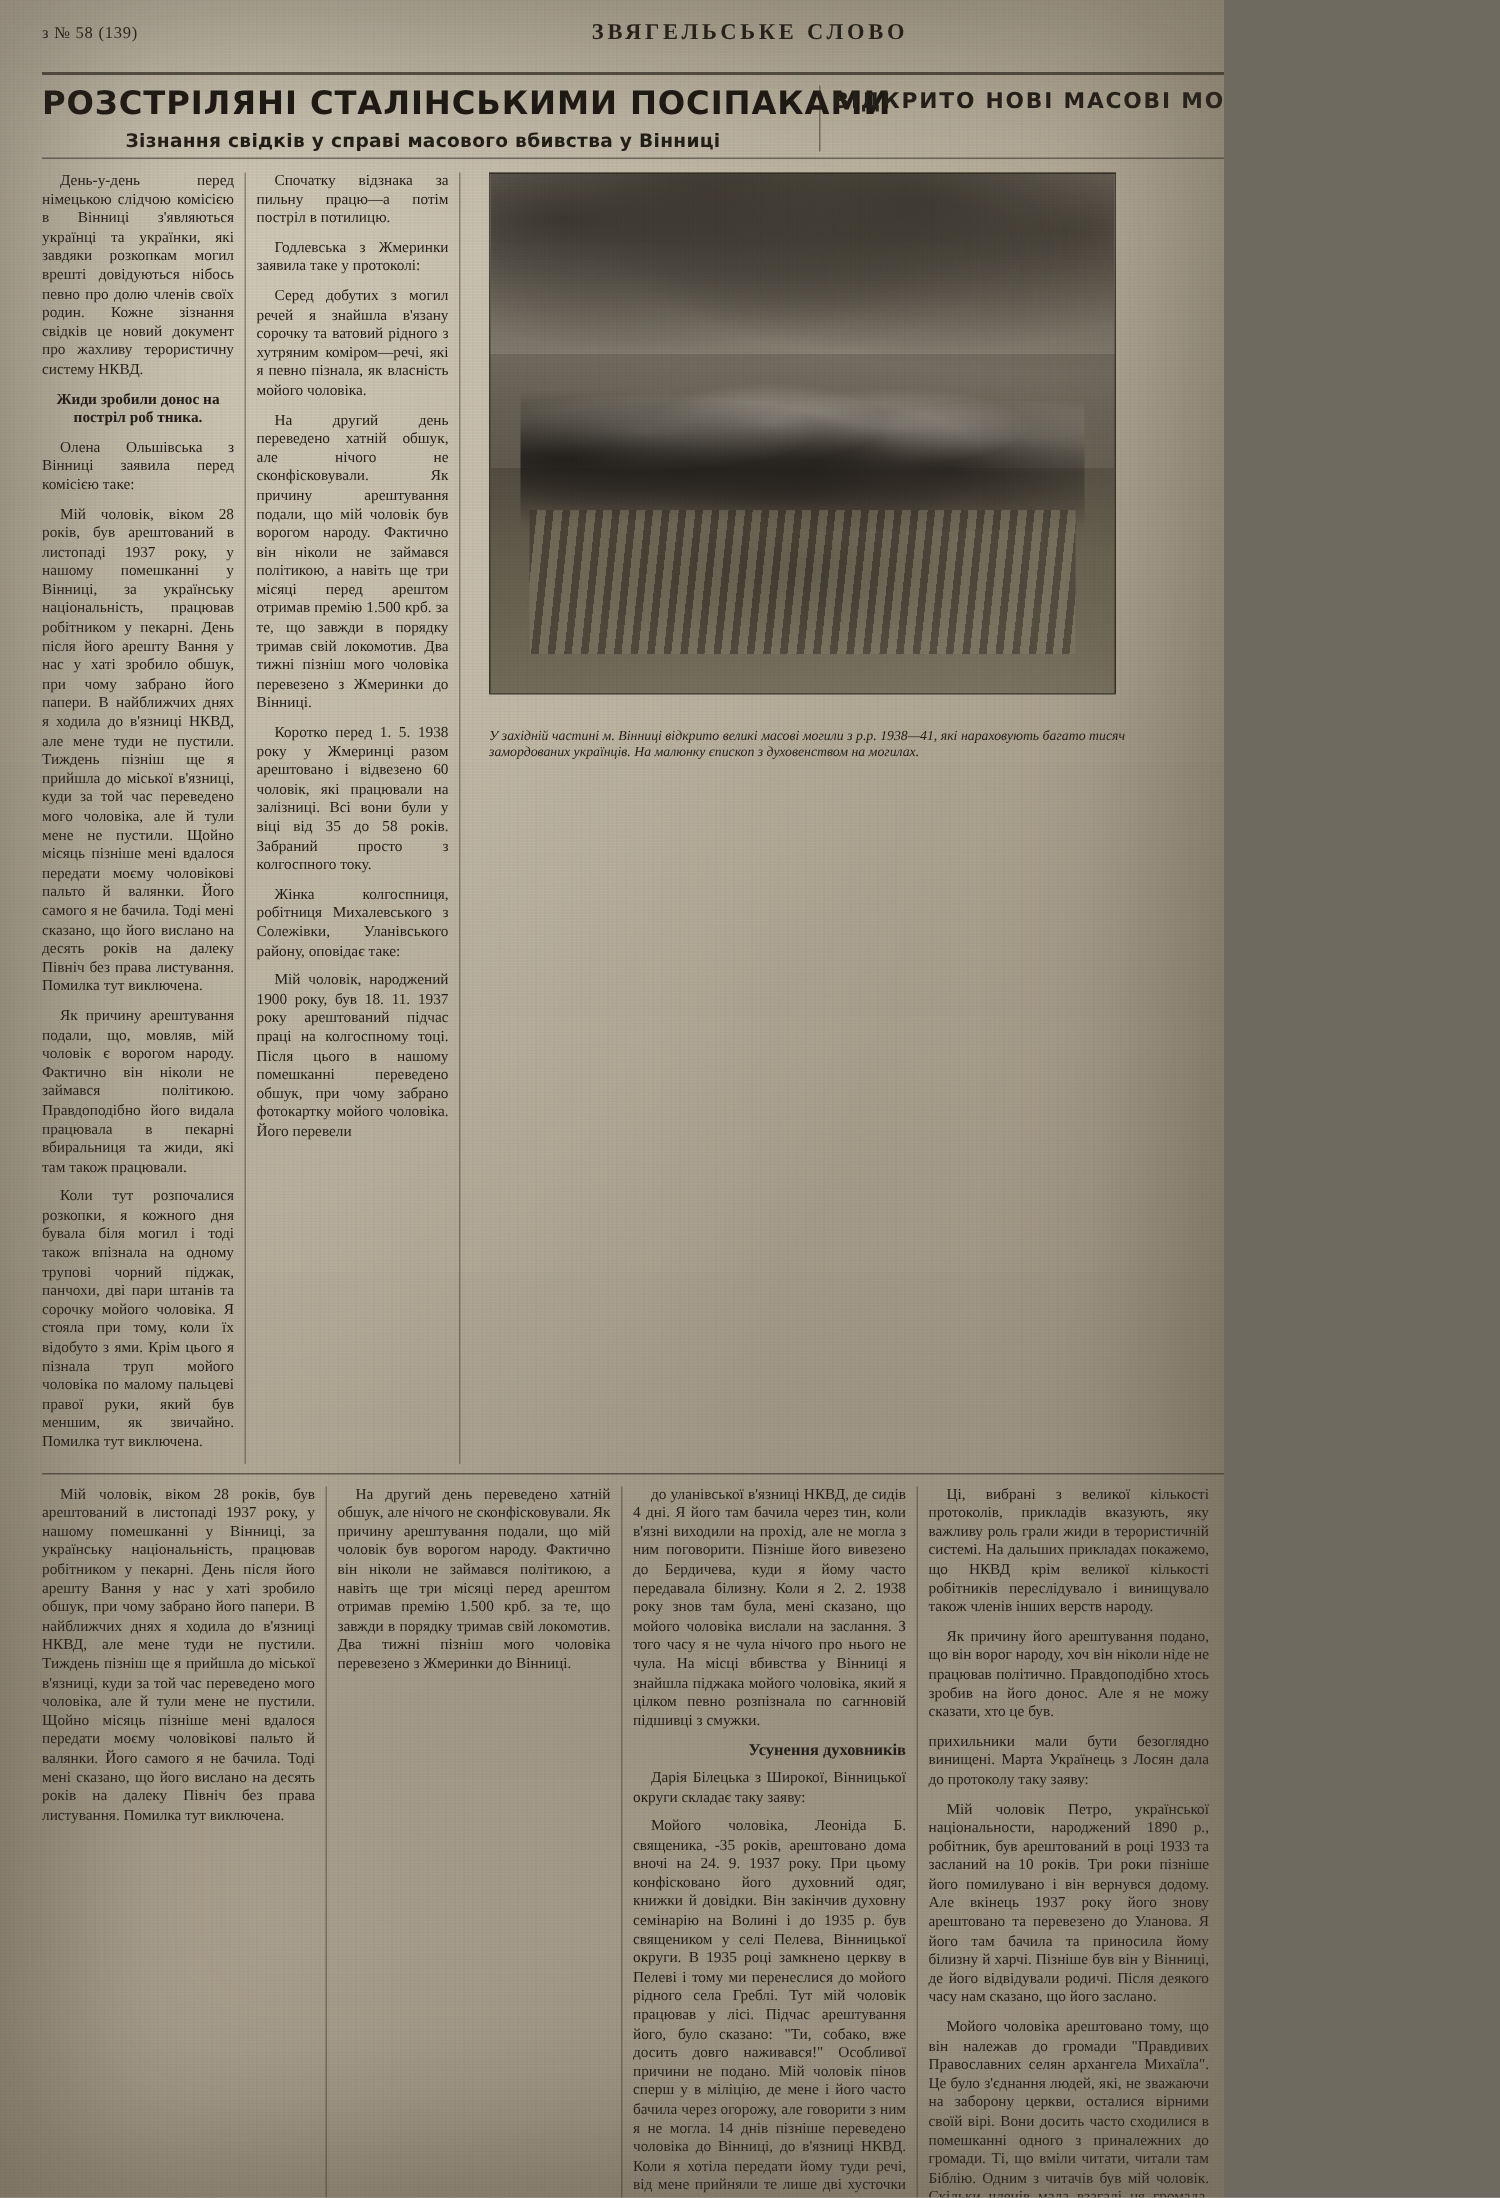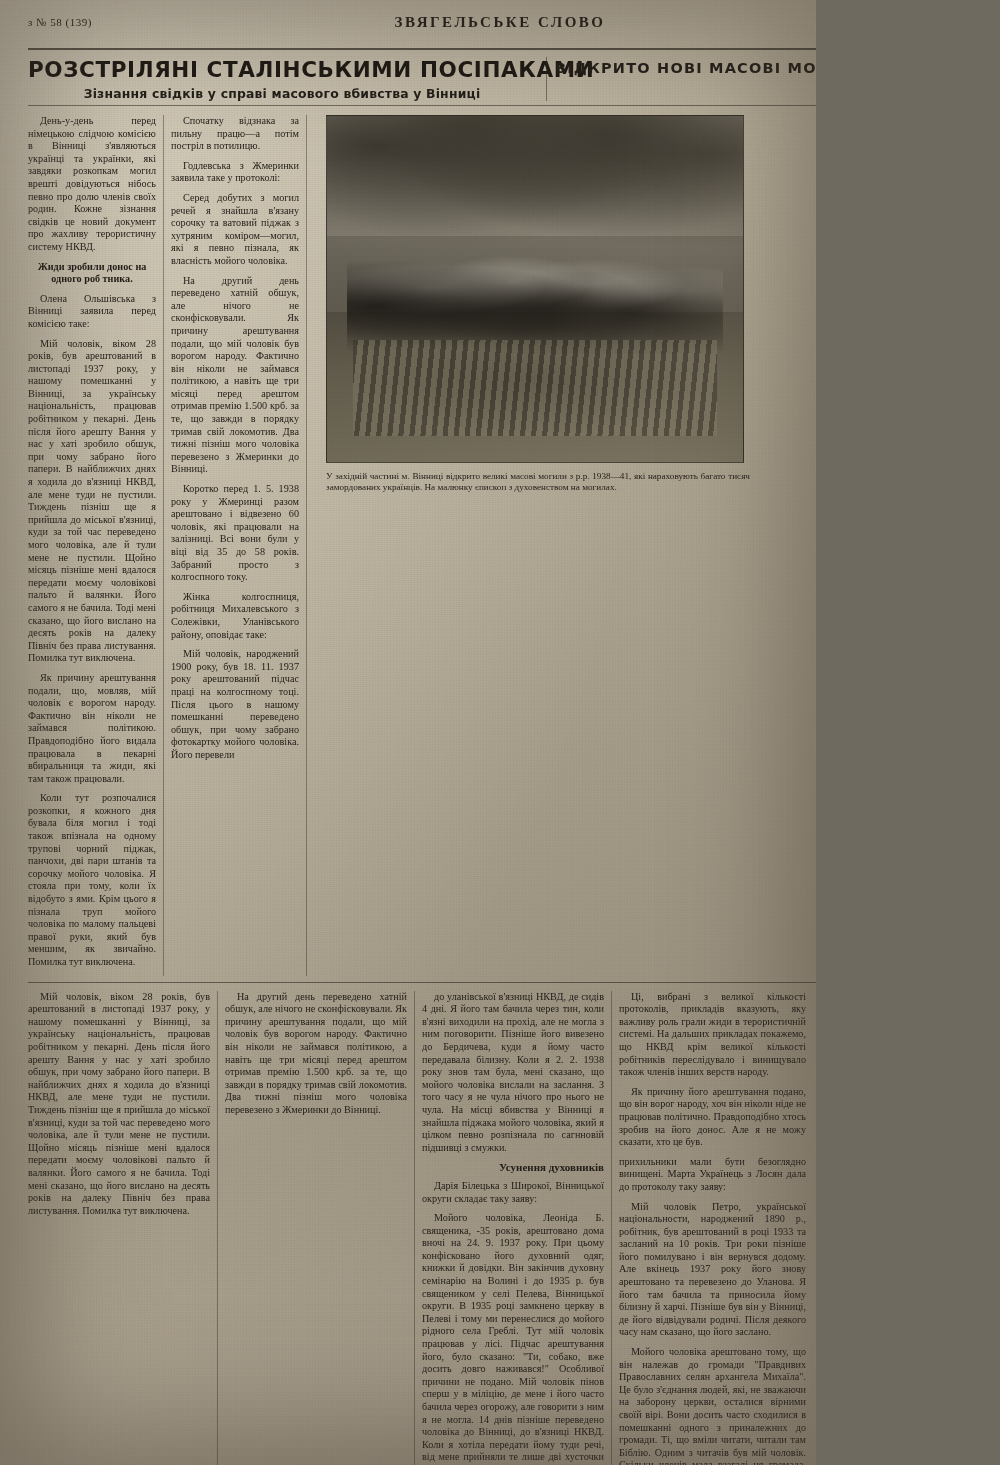--- a/index.html
+++ b/index.html
@@ -191,22 +191,23 @@
     filter: blur(0.4px);
   }
   .photo .overlayTone {
     position: absolute; inset: 0;
     background: linear-gradient(200deg, rgba(255,250,235,0.10), rgba(0,0,0,0.18));
   }
 
   .caption {
     font-size: 9.2px;
     line-height: 11.4px;
-    margin-top: 8px;
+    margin-top: 22px;
     text-align: justify;
+    font-style: italic;
   }
 
   
   .body-mid {
     display: flex;
     margin-top: 8px;
   }
   .mid-col { width: 182px; }
   .mid-col.wide { width: 187px; }
   .hrule {
@@ -237,33 +238,33 @@
       <div class="head-right vline">
         <div class="headline-right">ВІДКРИТО  НОВІ  МАСОВІ  МОГИЛИ  Н К В Д</div>
       </div>
     </div>
     <div class="rule thin"></div>
 
     <div class="body-top">
 
       <div class="col colA">
         <p>День-у-день перед німецькою слідчою комісією в Вінниці з'являються українці та українки, які завдяки розкопкам могил врешті довідуються нібось певно про долю членів своїх родин. Кожне зізнання свідків це новий документ про жахливу терористичну систему НКВД.</p>
-        <p class="center">Жиди зробили донос на одного роб тника.</p>
+        <p class="center">Жиди зробили донос на постріл роб тника.</p>
         <p>Олена Ольшівська з Вінниці заявила перед комісією таке:</p>
         <p>Мій чоловік, віком 28 років, був арештований в листопаді 1937 року, у нашому помешканні у Вінниці, за українську національність, працював робітником у пекарні. День після його арешту Вання у нас у хаті зробило обшук, при чому забрано його папери. В найближчих днях я ходила до в'язниці НКВД, але мене туди не пустили. Тиждень пізніш ще я прийшла до міської в'язниці, куди за той час переведено мого чоловіка, але й тули мене не пустили. Щойно місяць пізніше мені вдалося передати моєму чоловікові пальто й валянки. Його самого я не бачила. Тоді мені сказано, що його вислано на десять років на далеку Північ без права листування. Помилка тут виключена.</p>
         <p>Як причину арештування подали, що, мовляв, мій чоловік є ворогом народу. Фактично він ніколи не займався політикою. Правдоподібно його видала працювала в пекарні вбиральниця та жиди, які там також працювали.</p>
         <p>Коли тут розпочалися розкопки, я кожного дня бувала біля могил і тоді також впізнала на одному трупові чорний піджак, панчохи, дві пари штанів та сорочку мойого чоловіка. Я стояла при тому, коли їх відобуто з ями. Крім цього я пізнала труп мойого чоловіка по малому пальцеві правої руки, який був меншим, як звичайно. Помилка тут виключена.</p>
       </div>
 
       <div class="c-sep"></div>
 
       <div class="col colB">
         <p>Спочатку відзнака за пильну працю—а потім постріл в потилицю.</p>
         <p>Годлевська з Жмеринки заявила таке у протоколі:</p>
-        <p>Серед добутих з могил речей я знайшла в'язану сорочку та ватовий піджак з хутряним коміром—могил, які я певно пізнала, як власність мойого чоловіка.</p>
+        <p>Серед добутих з могил речей я знайшла в'язану сорочку та ватовий рідного з хутряним коміром—речі, які я певно пізнала, як власність мойого чоловіка.</p>
         <p>На другий день переведено хатній обшук, але нічого не сконфісковували. Як причину арештування подали, що мій чоловік був ворогом народу. Фактично він ніколи не займався політикою, а навіть ще три місяці перед арештом отримав премію 1.500 крб. за те, що завжди в порядку тримав свій локомотив. Два тижні пізніш мого чоловіка перевезено з Жмеринки до Вінниці.</p>
         <p>Коротко перед 1. 5. 1938 року у Жмеринці разом арештовано і відвезено 60 чоловік, які працювали на залізниці. Всі вони були у віці від 35 до 58 років. Забраний просто з колгоспного току.</p>
         <p>Жінка колгоспниця, робітниця Михалевського з Солежівки, Уланівського району, оповідає таке:</p>
         <p>Мій чоловік, народжений 1900 року, був 18. 11. 1937 року арештований підчас праці на колгоспному тоці. Після цього в нашому помешканні переведено обшук, при чому забрано фотокартку мойого чоловіка. Його перевели</p>
       </div>
 
       <div class="c-sep"></div>
 
       <div class="photo-block">
         <div class="photo">

